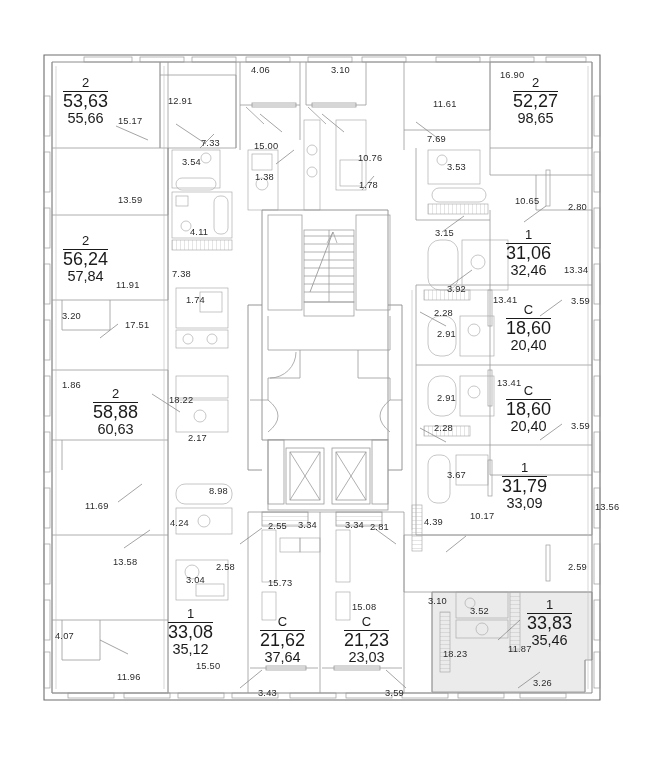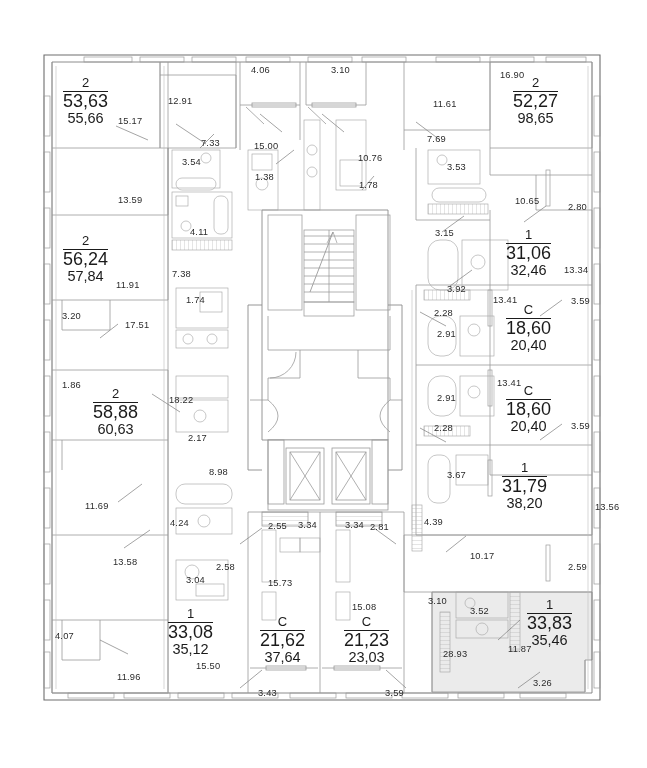--- a/index.html
+++ b/index.html
@@ -371,42 +371,42 @@
       <div class="lbl room-area sm" style="left: 62px; top: 312px;">3.20</div>
       <div class="lbl room-area sm" style="left: 125px; top: 321px;">17.51</div>
       <div class="lbl room-area sm" style="left: 437px; top: 330px;">2.91</div>
       <div class="lbl room-area sm" style="left: 497px; top: 379px;">13.41</div>
       <div class="lbl room-area sm" style="left: 62px; top: 381px;">1.86</div>
       <div class="lbl room-area sm" style="left: 437px; top: 394px;">2.91</div>
       <div class="lbl room-area sm" style="left: 169px; top: 396px;">18.22</div>
       <div class="lbl room-area sm" style="left: 571px; top: 422px;">3.59</div>
       <div class="lbl room-area sm" style="left: 434px; top: 424px;">2.28</div>
       <div class="lbl room-area sm" style="left: 188px; top: 434px;">2.17</div>
-      <div class="lbl room-area sm" style="left: 161px; top: 468px; padding-left: 48px;">8.98</div>
+      <div class="lbl room-area sm" style="left: 161px; top: 487px; padding-left: 48px;">8.98</div>
       <div class="lbl room-area sm" style="left: 447px; top: 471px;">3.67</div>
       <div class="lbl room-area sm" style="left: 85px; top: 502px;">11.69</div>
       <div class="lbl room-area sm" style="left: 595px; top: 503px;">13.56</div>
       <div class="lbl room-area sm" style="left: 170px; top: 519px;">4.24</div>
       <div class="lbl room-area sm" style="left: 424px; top: 518px;">4.39</div>
       <div class="lbl room-area sm" style="left: 268px; top: 522px;">2.55</div>
       <div class="lbl room-area sm" style="left: 298px; top: 521px;">3.34</div>
       <div class="lbl room-area sm" style="left: 345px; top: 521px;">3.34</div>
       <div class="lbl room-area sm" style="left: 370px; top: 523px;">2.81</div>
-      <div class="lbl room-area sm" style="left: 470px; top: 552px;">10.17</div>
+      <div class="lbl room-area sm" style="left: 470px; top: 512px;">10.17</div>
       <div class="lbl room-area sm" style="left: 113px; top: 558px;">13.58</div>
       <div class="lbl room-area sm" style="left: 216px; top: 563px;">2.58</div>
       <div class="lbl room-area sm" style="left: 568px; top: 563px;">2.59</div>
       <div class="lbl room-area sm" style="left: 268px; top: 579px;">15.73</div>
       <div class="lbl room-area sm" style="left: 186px; top: 576px;">3.04</div>
       <div class="lbl room-area sm" style="left: 352px; top: 603px;">15.08</div>
       <div class="lbl room-area sm" style="left: 428px; top: 597px;">3.10</div>
       <div class="lbl room-area sm" style="left: 470px; top: 607px;">3.52</div>
       <div class="lbl room-area sm" style="left: 55px; top: 632px;">4.07</div>
       <div class="lbl room-area sm" style="left: 508px; top: 645px;">11.87</div>
-      <div class="lbl room-area sm" style="left: 443px; top: 650px;">28.93</div>
+      <div class="lbl room-area sm" style="left: 443px; top: 650px;">18.23</div>
       <div class="lbl room-area sm" style="left: 196px; top: 662px;">15.50</div>
       <div class="lbl room-area sm" style="left: 117px; top: 673px;">11.96</div>
       <div class="lbl room-area sm" style="left: 533px; top: 679px;">3.26</div>
       <div class="lbl room-area sm" style="left: 258px; top: 689px;">3.43</div>
       <div class="lbl room-area sm" style="left: 385px; top: 689px;">3.59</div>
     </div>
 <div id="apts-layer">
       <div class="apt-card" style="left: 63px; top: 76px;">
         <div class="apt-rooms">2</div>
         <div class="apt-total">53,63</div>
@@ -438,21 +438,21 @@
         <div class="apt-live">20,40</div>
       </div>
       <div class="apt-card" style="left: 506px; top: 384px;">
         <div class="apt-rooms">C</div>
         <div class="apt-total">18,60</div>
         <div class="apt-live">20,40</div>
       </div>
       <div class="apt-card" style="left: 502px; top: 461px;">
         <div class="apt-rooms">1</div>
         <div class="apt-total">31,79</div>
-        <div class="apt-live">38,20</div>
+        <div class="apt-live">33,09</div>
       </div>
       <div class="apt-card" style="left: 168px; top: 607px;">
         <div class="apt-rooms">1</div>
         <div class="apt-total">33,08</div>
         <div class="apt-live">35,12</div>
       </div>
       <div class="apt-card" style="left: 260px; top: 615px;">
         <div class="apt-rooms">C</div>
         <div class="apt-total">21,62</div>
         <div class="apt-live">37,64</div>

